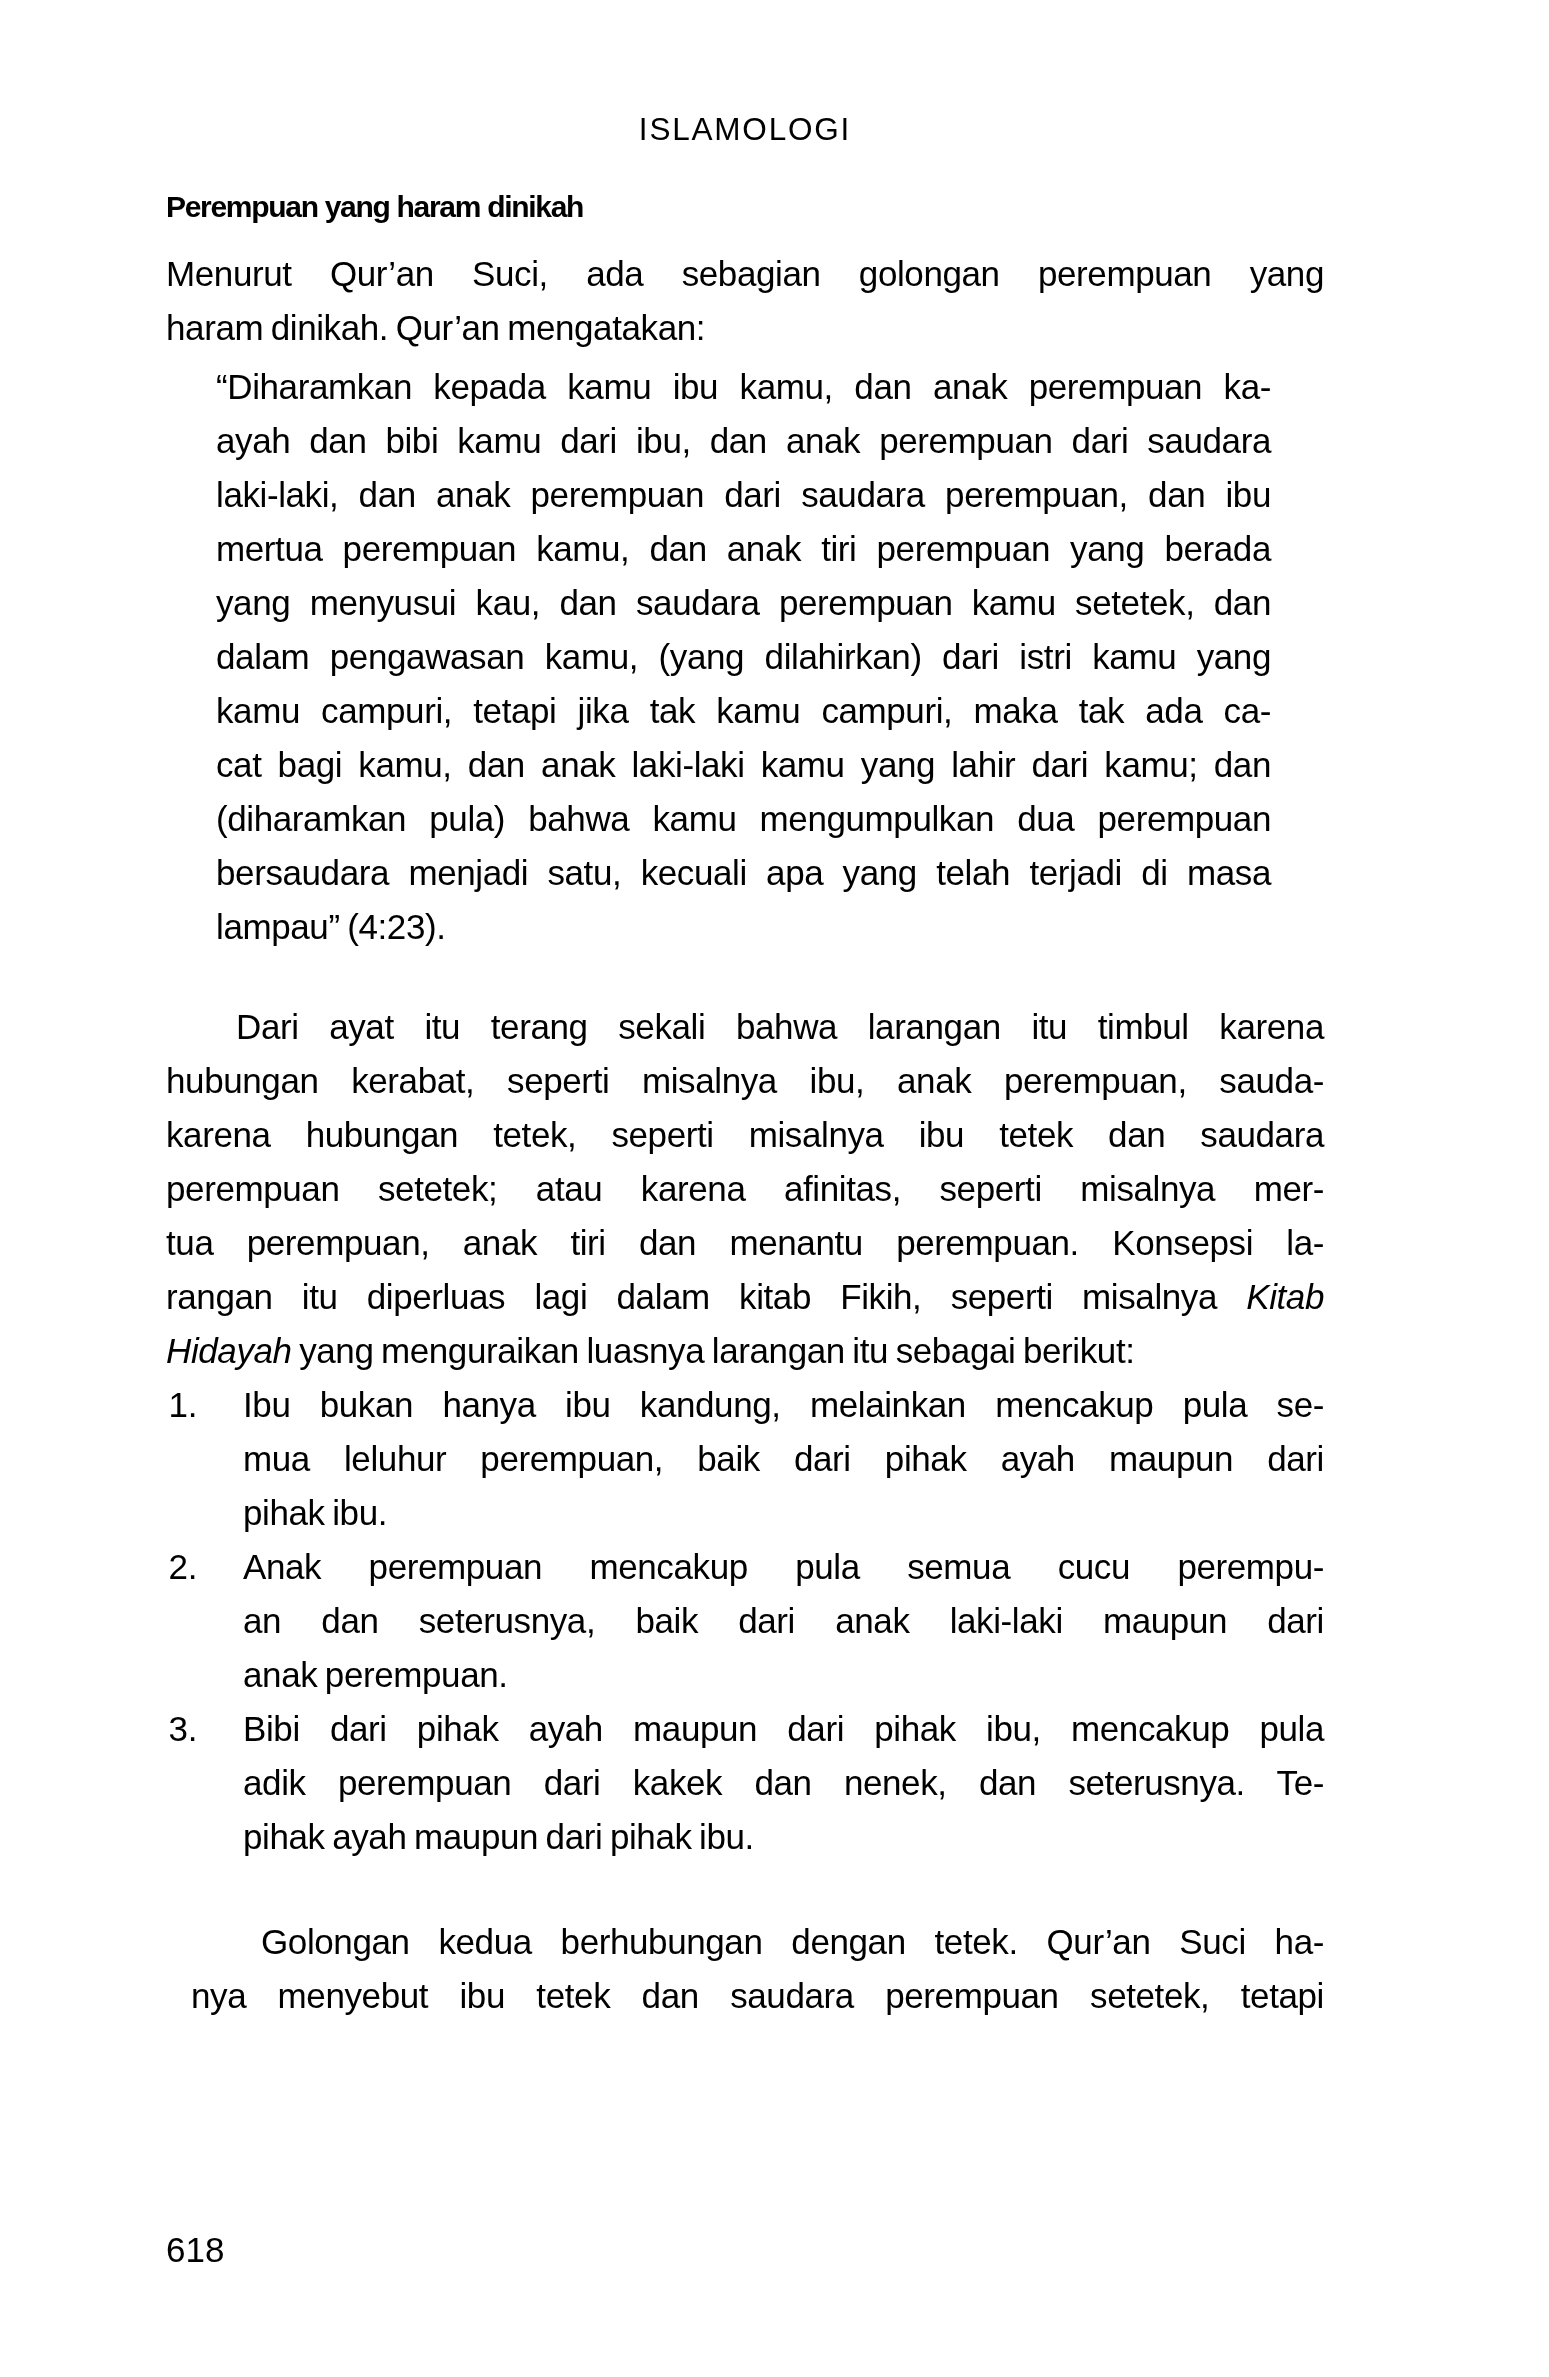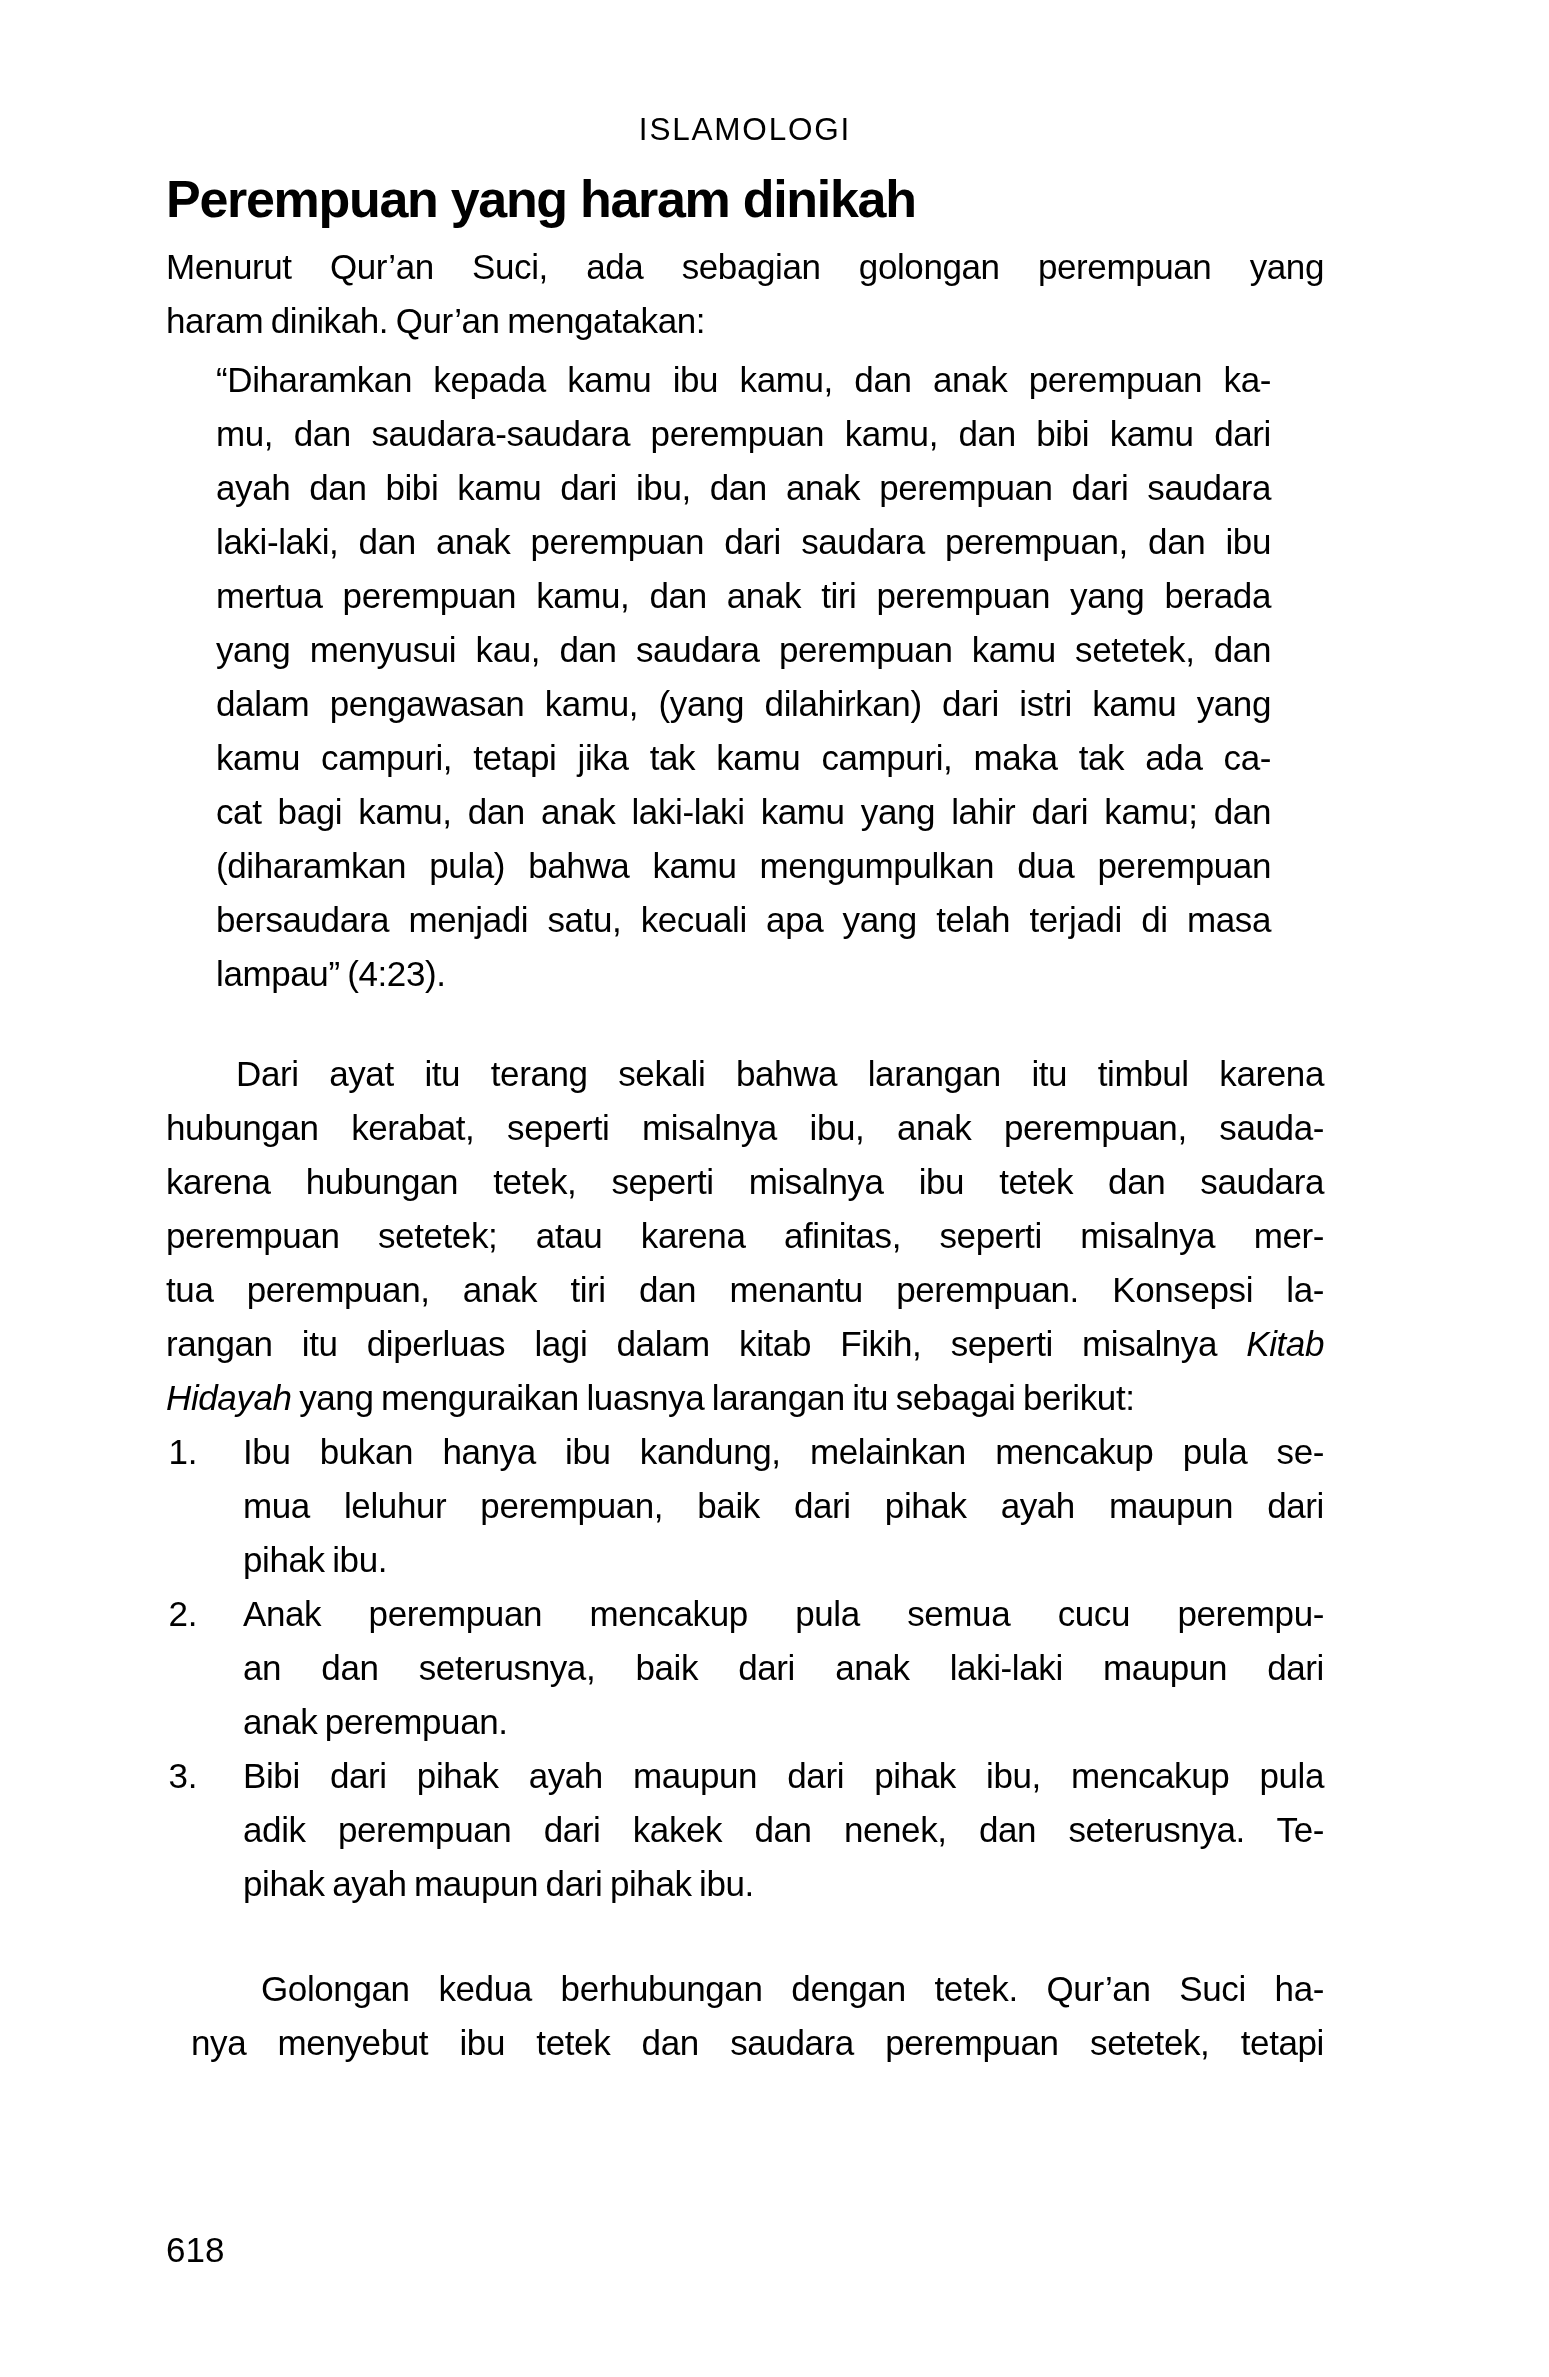--- a/index.html
+++ b/index.html
@@ -9,22 +9,22 @@
     font-family:"Liberation Sans", sans-serif;
     overflow:hidden;
   }
   .page{position:absolute;inset:0;}
   .column{position:absolute;left:166px;top:0;width:1158px;}
   .running-header{
     text-align:center;font-size:31.5px;line-height:35px;
     letter-spacing:1.8px;margin-top:112px;
   }
   .section-heading{
-    font-size:52px;line-height:49px;font-weight:bold;
-    letter-spacing:-1.3px;margin-top:28px;
+    font-size:30px;line-height:49px;font-weight:bold;
+    letter-spacing:-1.3px;margin-top:35px;
   }
   .para{margin-top:15.8px;}
   .para.gap-sm{margin-top:46px;}
   .para.gap-lg{margin-top:51px;margin-left:25px;}
   .quote{margin-top:5.3px;padding-left:50px;padding-right:53px;}
   .line{
     font-size:35px;line-height:54px;
     letter-spacing:-0.4px;word-spacing:-1.8px;
     text-align:justify;white-space:nowrap;
   }
@@ -43,21 +43,20 @@
   <div class="column">
     <div class="running-header">ISLAMOLOGI</div>
     <div class="section-heading">Perempuan yang haram dinikah</div>
     <div id="blocks">
         <div class="para">
           <div class="line jl">Menurut Qur’an Suci, ada sebagian golongan perempuan yang</div>
           <div class="line">haram dinikah. Qur’an mengatakan:</div>
         </div>
         <div class="quote">
           <div class="line jl">“Diharamkan kepada kamu ibu kamu, dan anak perempuan ka-</div>
-          <div class="line jl">mu, dan saudara-saudara perempuan kamu, dan bibi kamu dari</div>
           <div class="line jl">ayah dan bibi kamu dari ibu, dan anak perempuan dari saudara</div>
           <div class="line jl">laki-laki, dan anak perempuan dari saudara perempuan, dan ibu</div>
           <div class="line jl">mertua perempuan kamu, dan anak tiri perempuan yang berada</div>
           <div class="line jl">yang menyusui kau, dan saudara perempuan kamu setetek, dan</div>
           <div class="line jl">dalam pengawasan kamu, (yang dilahirkan) dari istri kamu yang</div>
           <div class="line jl">kamu campuri, tetapi jika tak kamu campuri, maka tak ada ca-</div>
           <div class="line jl">cat bagi kamu, dan anak laki-laki kamu yang lahir dari kamu; dan</div>
           <div class="line jl">(diharamkan pula) bahwa kamu mengumpulkan dua perempuan</div>
           <div class="line jl">bersaudara menjadi satu, kecuali apa yang telah terjadi di masa</div>
           <div class="line">lampau” (4:23).</div>

